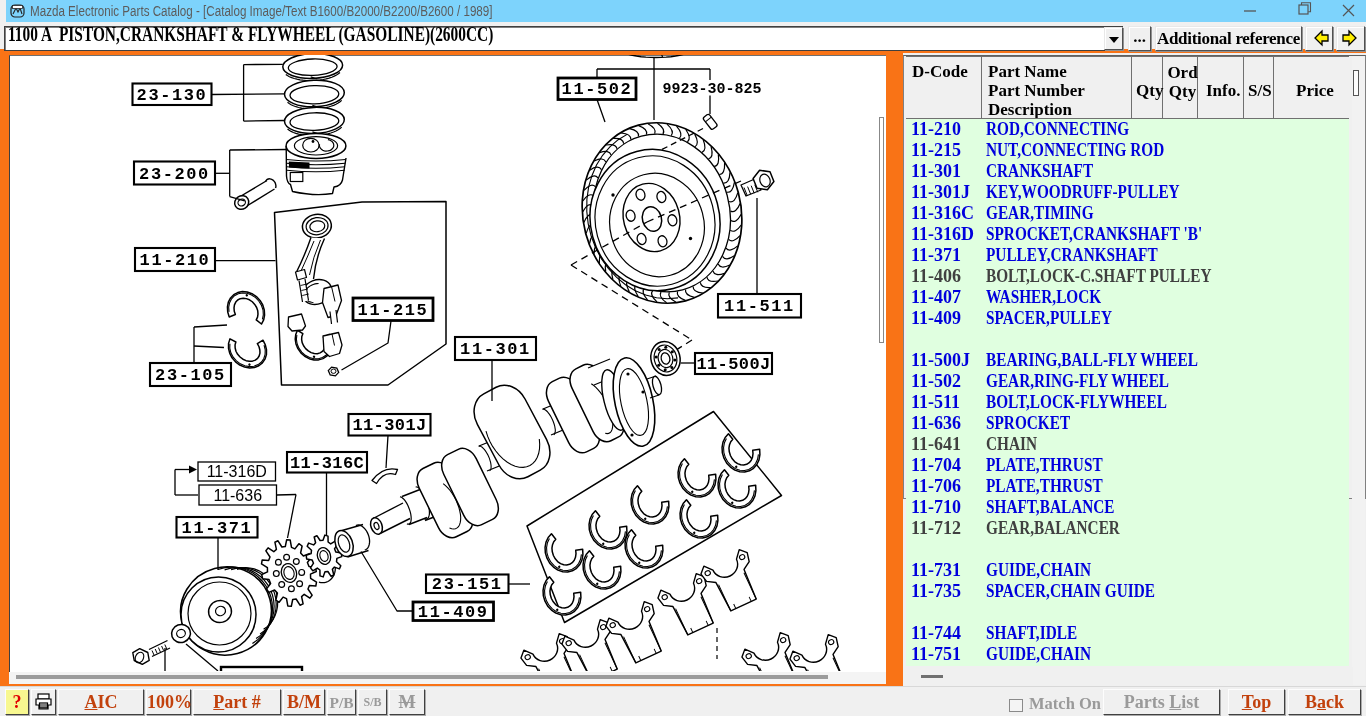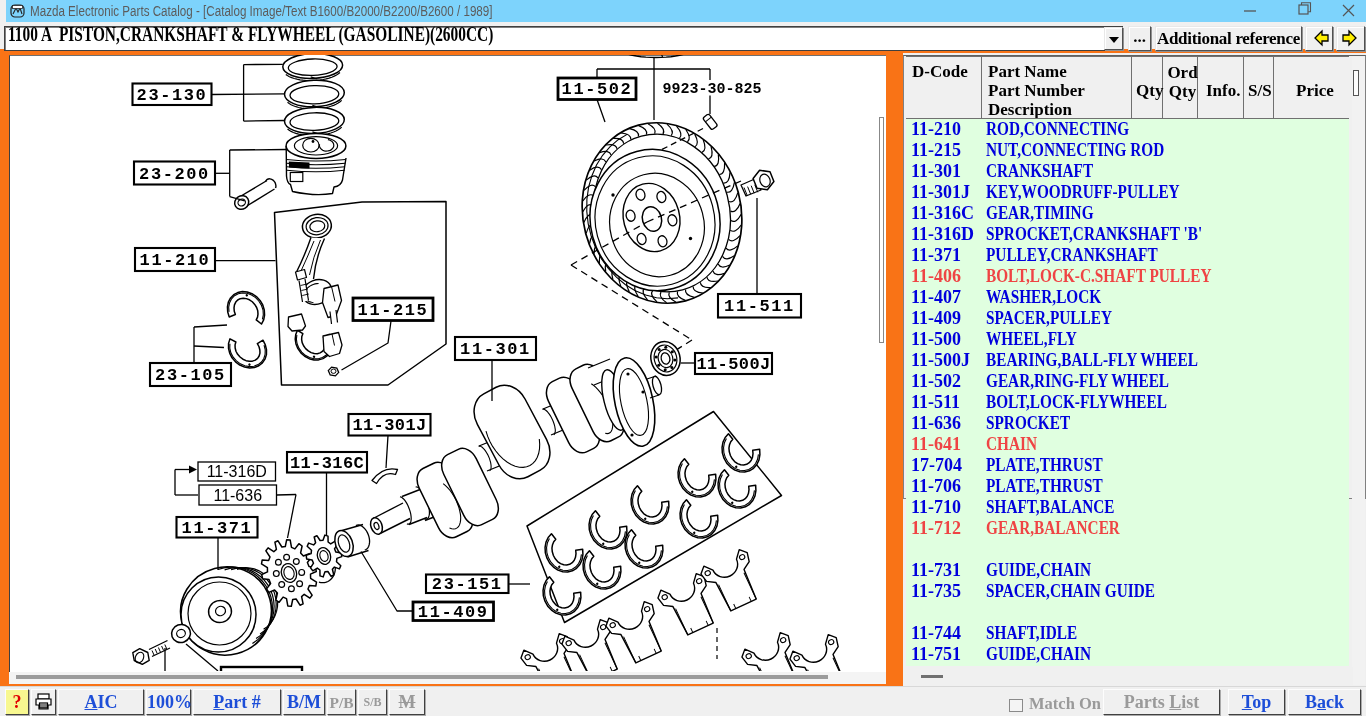--- a/index.html
+++ b/index.html
@@ -23,37 +23,37 @@
 #arrR{left:1336px;top:4px;width:29px;height:25px}
 #tablewrap{left:903px;top:55px;width:463px;height:444px;background:#f0f0f0;border:1px solid #808080;border-top:1px solid #606060}
 #thead{left:2px;top:1px;width:443px;height:62px;background:#f0f0f0;font-family:"Liberation Serif",serif;
  font-weight:bold;font-size:17px;line-height:19px;color:#000}
 .hcell{position:absolute;border-right:1px solid #707070;height:62px}
 #tbody{left:2px;top:63px;width:443px;height:547px;background:#e0ffe0}
 .trow{position:absolute;left:0;width:443px;height:21px;font-family:"Liberation Serif",serif;
  font-weight:bold;font-size:18px;white-space:pre}
 .trow .c1{position:absolute;left:5px;top:0}
 .trow .c2{position:absolute;left:80px;top:0;transform:scaleX(.85);transform-origin:0 0}
-.cb{color:#0000dd}.cg{color:#ef4444}
+.cb{color:#0000dd}.cg{color:#404040}
 #vscroll{left:448px;top:1px;width:13px;height:628px;background:#f2f2f2}
 #vthumb{left:1px;top:13px;width:6px;height:26px;background:#fcfcfc;border:1px solid #555}
 #hscroll2{left:2px;top:611px;width:447px;height:18px;background:#f0f0f0}
 #hthumb2{left:15px;top:8px;width:22px;height:3px;background:#707070}
 #dpanel{left:0;top:53px;width:903px;height:633px;background:#f97316}
 #dwhite{left:9px;top:2px;width:877px;height:617px;background:#fff;border-left:1px solid #404040;border-top:1px solid #707070}
 #dvscroll{left:878px;top:60px;width:8px;height:300px}
 #dvthumb{position:absolute;left:1px;top:4px;width:5px;height:226px;background:#fff;border:1px solid #888}
 #dhscroll{left:9px;top:619px;width:877px;height:12px;background:#f4f4f4}
 #dhthumb{position:absolute;left:7px;top:3px;width:812px;height:4px;background:#9c9c9c}
 #toolbar{left:0;top:686px;width:1366px;height:30px;background:#f0f0f0;border-top:1px solid #d8d8d8}
 .tbtn{position:absolute;top:2px;height:26px;background:#f0f0f0;
  border-right:1.5px solid #404040;border-bottom:1.5px solid #404040;
  border-top:1px solid #fdfdfd;border-left:1px solid #fdfdfd;
  box-shadow:1px 1px 0 #aaa;
- font-family:"Liberation Serif",serif;font-weight:bold;font-size:18px;color:#1d4ed8;
+ font-family:"Liberation Serif",serif;font-weight:bold;font-size:18px;color:#c2410c;
  text-align:center;line-height:24px;white-space:pre}
 .dis{color:#9a9a9a}
 u{text-decoration:underline}
 </style></head>
 <body>
 
 <div class="abs" id="titlebar">
  <svg class="abs" style="left:4px;top:4px" width="16" height="15" viewBox="0 0 16 15">
   <rect x="1" y="1" width="13" height="12" rx="4" fill="none" stroke="#222" stroke-width="1.2"></rect>
   <path d="M3 10 L6 4 L8 8 L10 4 L12 10" fill="none" stroke="#222" stroke-width="1.1"></path>
@@ -540,27 +540,26 @@
       <div class="trow cb" style="top:0px"><span class="c1">11-210</span><span class="c2">ROD,CONNECTING</span></div>
       <div class="trow cb" style="top:21px"><span class="c1">11-215</span><span class="c2">NUT,CONNECTING ROD</span></div>
       <div class="trow cb" style="top:42px"><span class="c1">11-301</span><span class="c2">CRANKSHAFT</span></div>
       <div class="trow cb" style="top:63px"><span class="c1">11-301J</span><span class="c2">KEY,WOODRUFF-PULLEY</span></div>
       <div class="trow cb" style="top:84px"><span class="c1">11-316C</span><span class="c2">GEAR,TIMING</span></div>
       <div class="trow cb" style="top:105px"><span class="c1">11-316D</span><span class="c2">SPROCKET,CRANKSHAFT 'B'</span></div>
       <div class="trow cb" style="top:126px"><span class="c1">11-371</span><span class="c2">PULLEY,CRANKSHAFT</span></div>
       <div class="trow cg" style="top:147px"><span class="c1">11-406</span><span class="c2">BOLT,LOCK-C.SHAFT PULLEY</span></div>
       <div class="trow cb" style="top:168px"><span class="c1">11-407</span><span class="c2">WASHER,LOCK</span></div>
       <div class="trow cb" style="top:189px"><span class="c1">11-409</span><span class="c2">SPACER,PULLEY</span></div>
-      <div class="trow cb" style="top:210px"><span class="c1">11-500</span><span class="c2">WHEEL,FLY</span></div>
       <div class="trow cb" style="top:231px"><span class="c1">11-500J</span><span class="c2">BEARING,BALL-FLY WHEEL</span></div>
       <div class="trow cb" style="top:252px"><span class="c1">11-502</span><span class="c2">GEAR,RING-FLY WHEEL</span></div>
       <div class="trow cb" style="top:273px"><span class="c1">11-511</span><span class="c2">BOLT,LOCK-FLYWHEEL</span></div>
       <div class="trow cb" style="top:294px"><span class="c1">11-636</span><span class="c2">SPROCKET</span></div>
       <div class="trow cg" style="top:315px"><span class="c1">11-641</span><span class="c2">CHAIN</span></div>
-      <div class="trow cb" style="top:336px"><span class="c1">17-704</span><span class="c2">PLATE,THRUST</span></div>
+      <div class="trow cb" style="top:336px"><span class="c1">11-704</span><span class="c2">PLATE,THRUST</span></div>
       <div class="trow cb" style="top:357px"><span class="c1">11-706</span><span class="c2">PLATE,THRUST</span></div>
       <div class="trow cb" style="top:378px"><span class="c1">11-710</span><span class="c2">SHAFT,BALANCE</span></div>
       <div class="trow cg" style="top:399px"><span class="c1">11-712</span><span class="c2">GEAR,BALANCER</span></div>
       <div class="trow cb" style="top:441px"><span class="c1">11-731</span><span class="c2">GUIDE,CHAIN</span></div>
       <div class="trow cb" style="top:462px"><span class="c1">11-735</span><span class="c2">SPACER,CHAIN GUIDE</span></div>
       <div class="trow cb" style="top:504px"><span class="c1">11-744</span><span class="c2">SHAFT,IDLE</span></div>
       <div class="trow cb" style="top:525px"><span class="c1">11-751</span><span class="c2">GUIDE,CHAIN</span></div>
     </div>
  <div class="abs" style="left:2px;top:0;width:443px;height:1px;background:#707070"></div>
  <div class="abs" style="left:2px;top:62px;width:443px;height:1px;background:#707070"></div>

